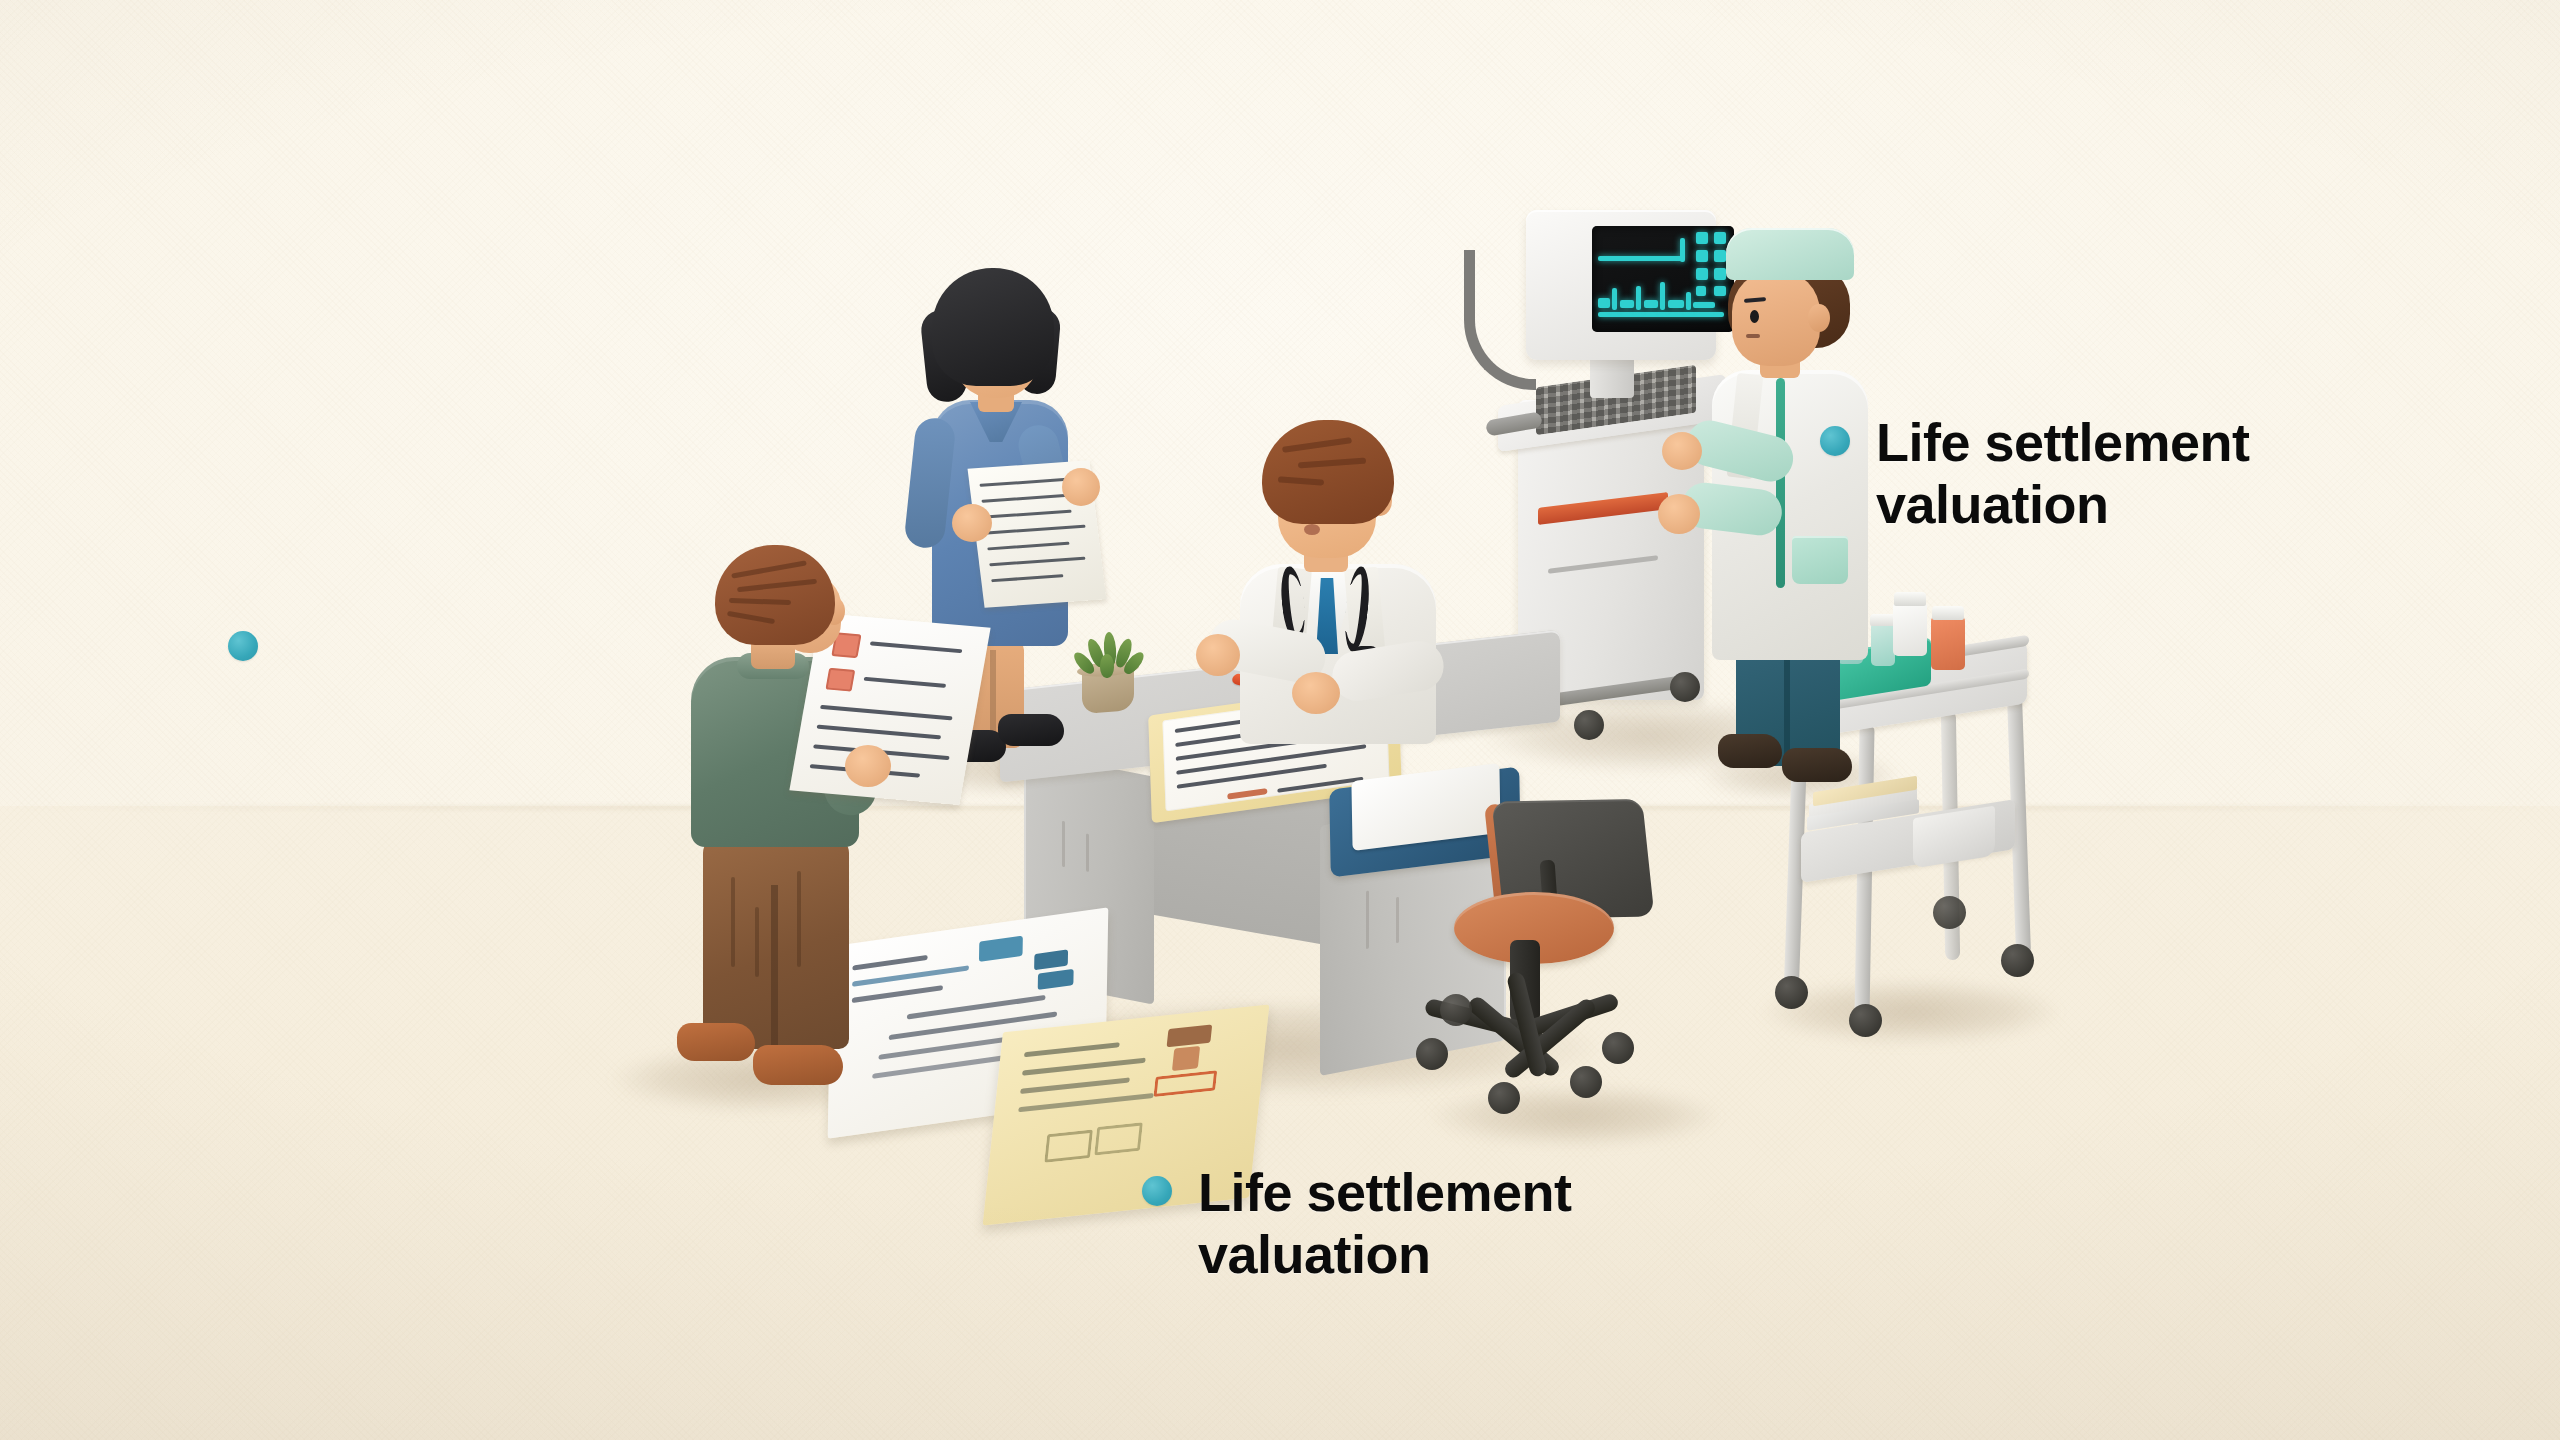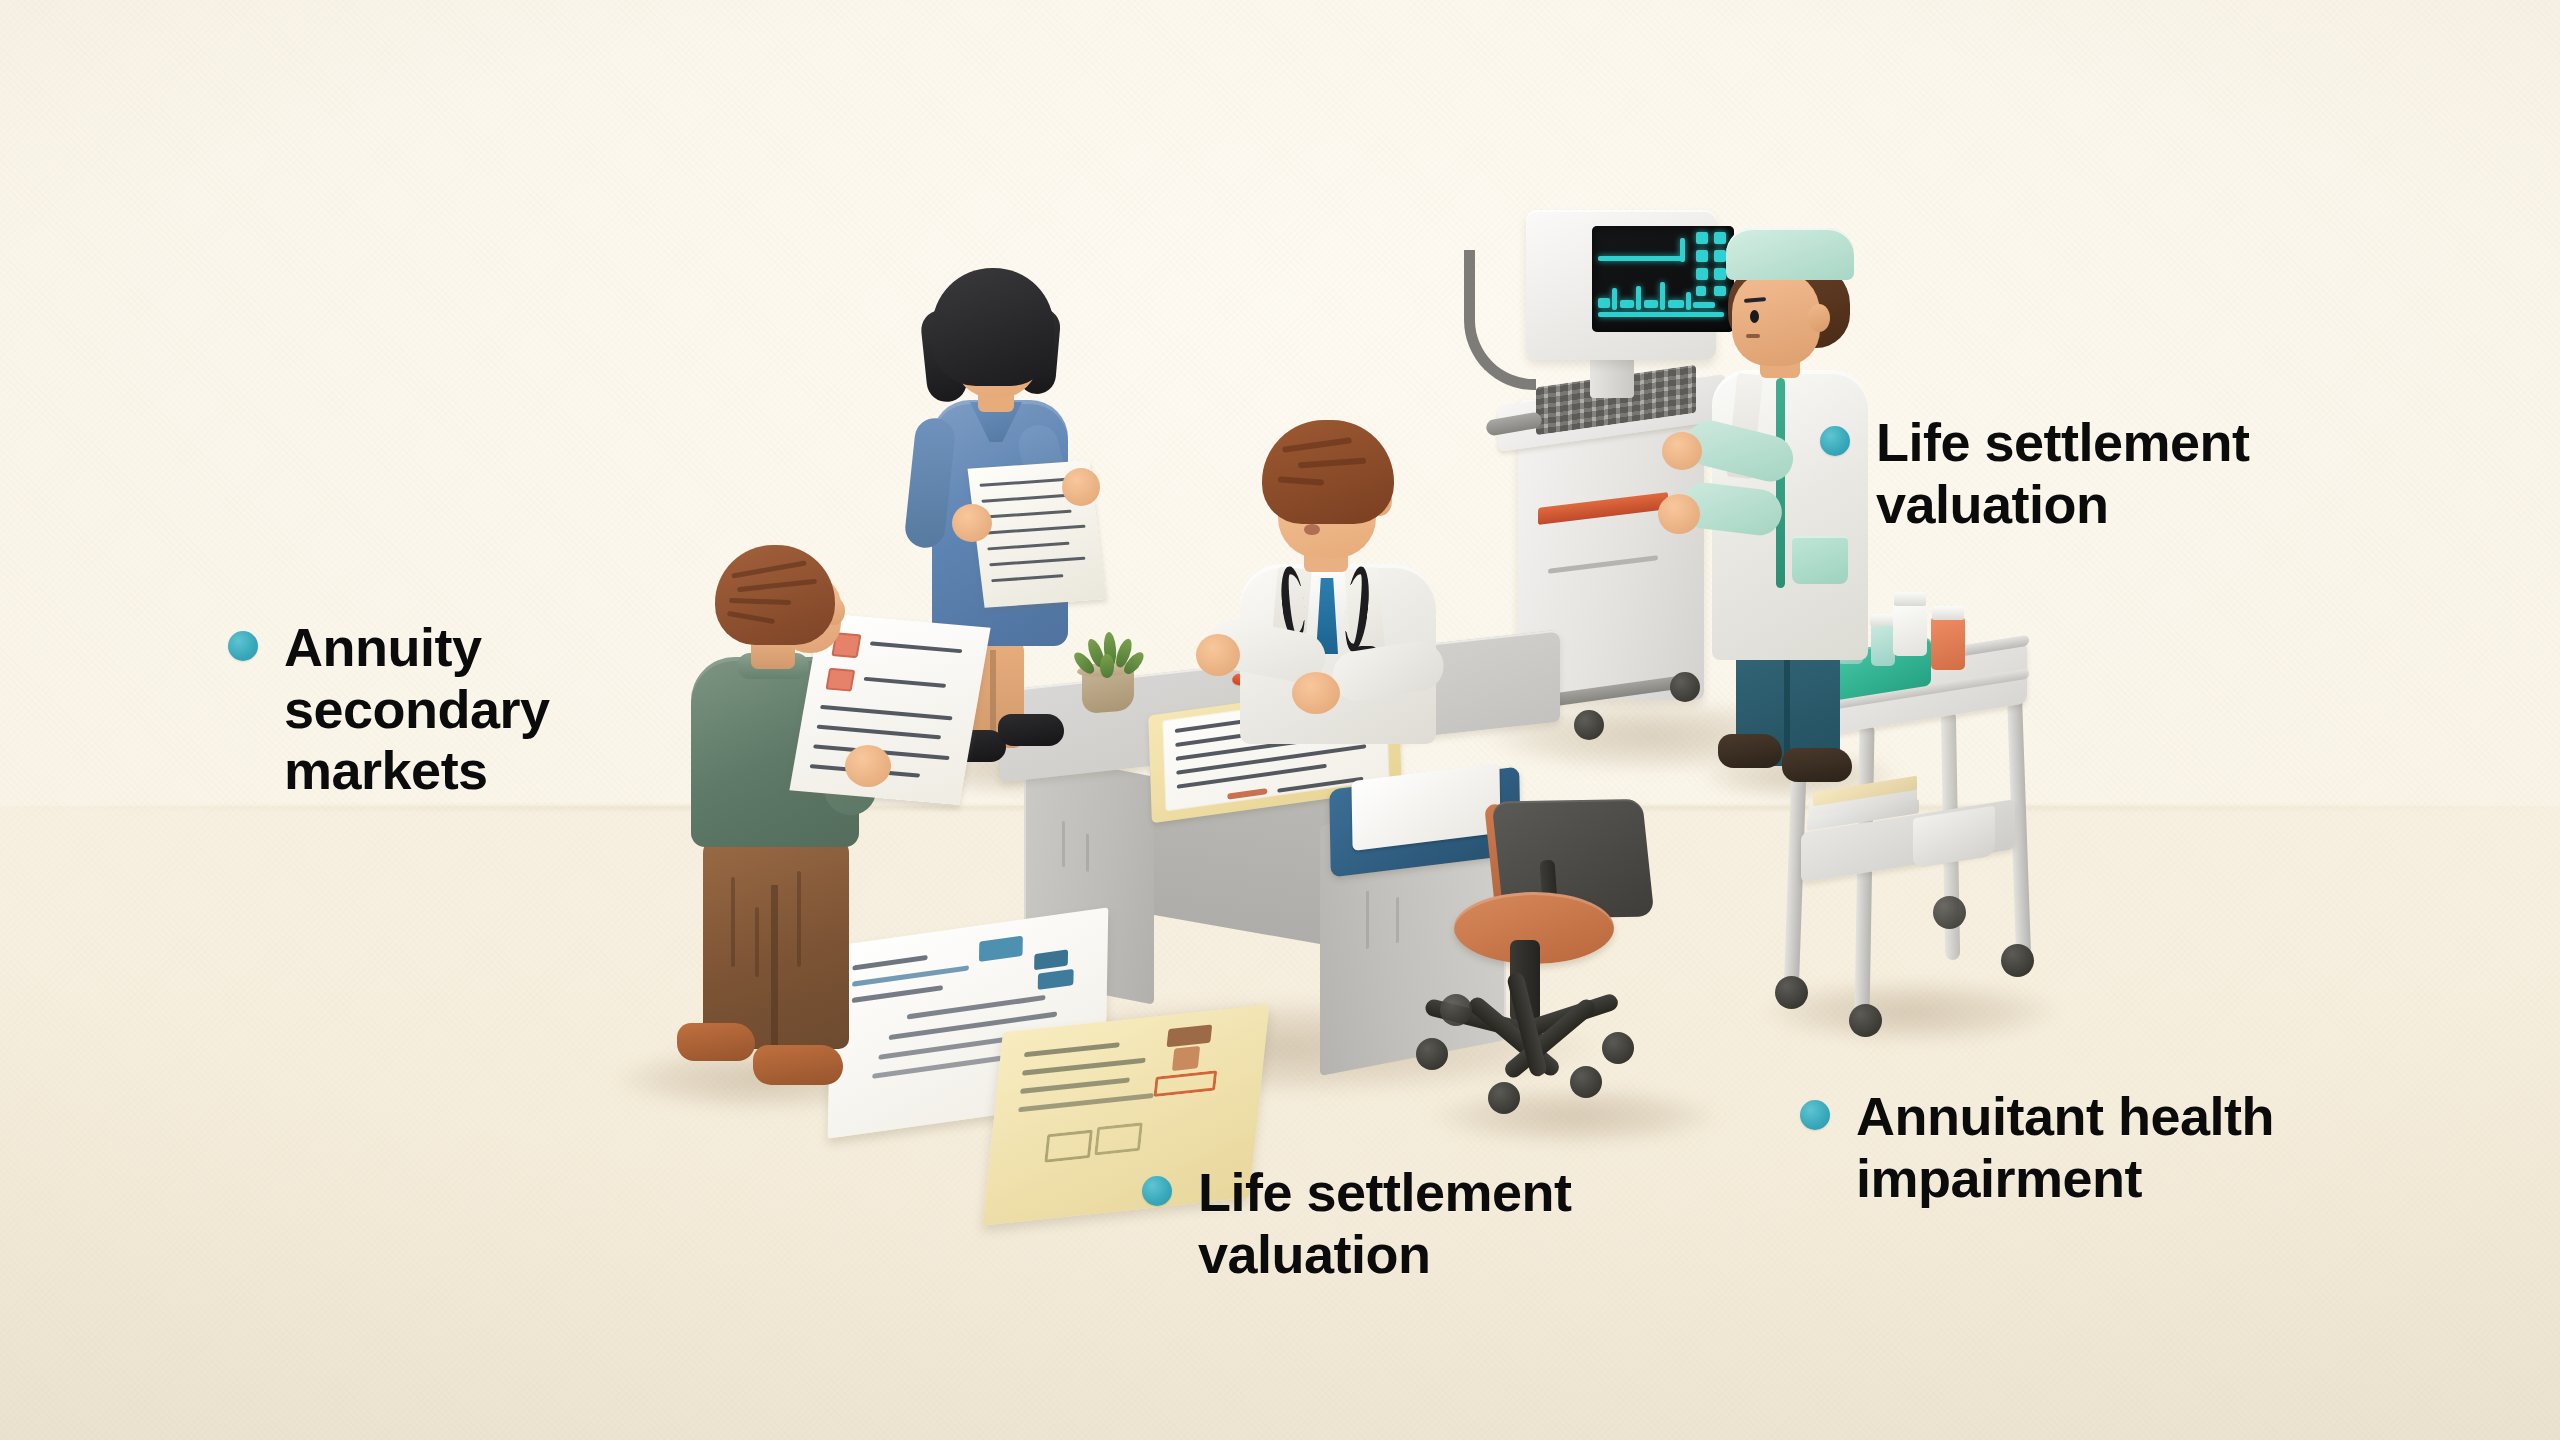--- a/index.html
+++ b/index.html
@@ -611,36 +611,28 @@
       <div class="mg-hair-tex" style="left:22px;top:38px;width:80px;transform:rotate(-6deg);"></div>
       <div class="mg-hair-tex" style="left:14px;top:54px;width:62px;transform:rotate(2deg);"></div>
       <div class="mg-hair-tex" style="left:12px;top:70px;width:48px;transform:rotate(10deg);"></div>
     </div>
   </div>
 
   <div class="bg-vig"></div>
 
   <div class="label" id="lbl-left">
     <span class="dot"></span>
-    <span class="ltext">Annuity
-secondary
-markets</span>
   </div>
 
   <div class="label" id="lbl-topright">
     <span class="dot"></span>
     <span class="ltext">Life settlement
 valuation</span>
   </div>
 
-  <div class="label" id="lbl-botright">
-    <span class="dot"></span>
-    <span class="ltext">Annuitant health
-impairment</span>
-  </div>
 
   <div class="label" id="lbl-botmid">
     <span class="dot"></span>
     <span class="ltext">Life settlement
 valuation</span>
   </div>
 
 </div>
 
 </body></html>

